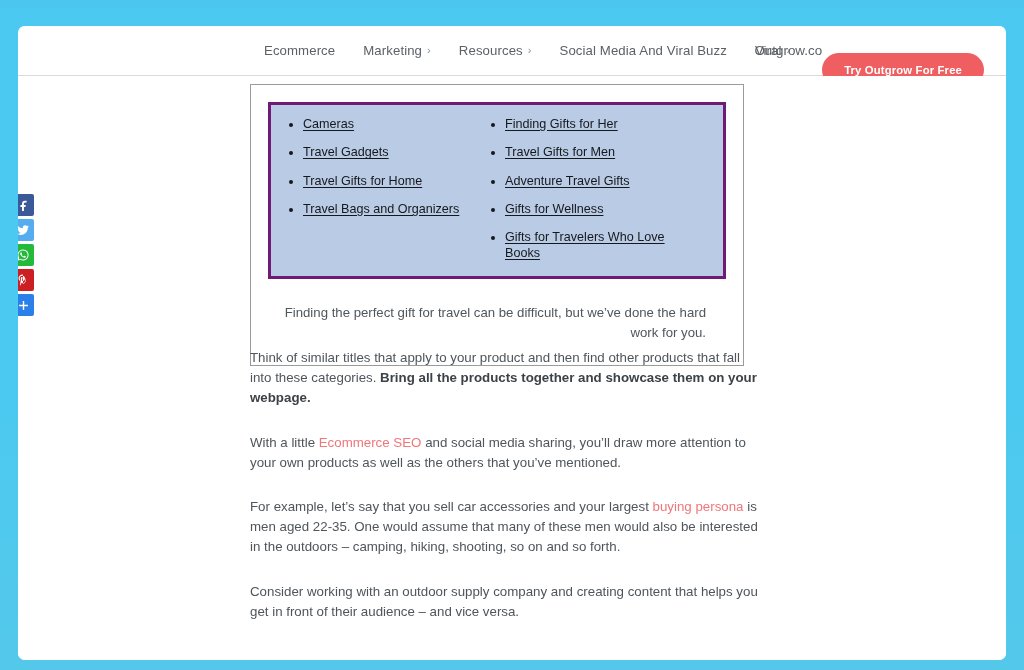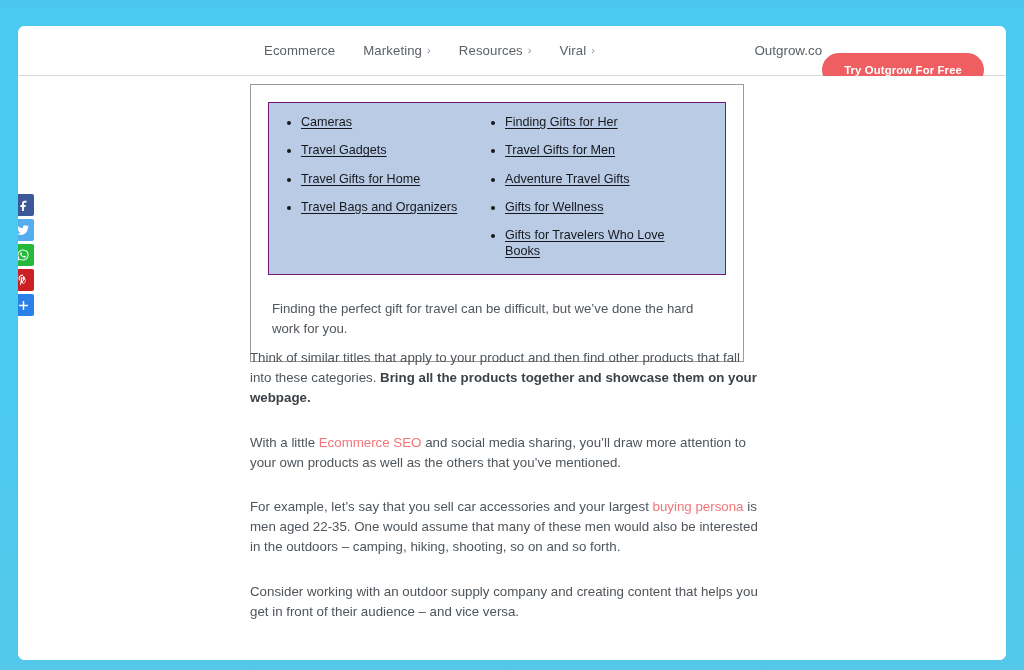--- a/index.html
+++ b/index.html
@@ -145,21 +145,21 @@
     position: absolute;
     left: 232px;
     top: 8px;
     width: 494px;
     box-sizing: border-box;
     border: 1px solid #9b9b9b;
     background: #fff;
     padding: 17px 17px 0 17px;
   }
   #figure-inner-box {
-    border: 1px solid #701a75;
+    border: 3px solid #701a75;
     background: #bacbe6;
     padding: 12px 32px 14px 16px;
     display: flex;
     gap: 0px;
     box-sizing: border-box;
   }
   .fig-col { flex: 1; }
   .fig-col ul {
     margin: 0;
     padding: 0 0 0 16px;
@@ -176,20 +176,21 @@
   .fig-col li a {
     color: #15181c;
     text-decoration: underline;
     text-underline-offset: 1.5px;
   }
   #figure-caption {
     font-size: 13.2px;
     color: #4f565c;
     line-height: 1.5;
     padding: 24px 20px 22px 4px;
+    text-align: right;
   }
 
   
   #body-copy {
     position: absolute;
     left: 232px;
     top: 272px;
     width: 512px;
   }
   .para {
@@ -223,20 +224,23 @@
         <div class="nav-item">
           <span>Marketing</span>
           <span class="chev">›</span>
         </div>
 
         <div class="nav-item">
           <span>Resources</span>
           <span class="chev">›</span>
         </div>
 
+        <div class="nav-item">
+          <span>Social Media And Viral Buzz</span>
+        </div>
 
         <div class="nav-item">
           <span>Viral</span>
           <span class="chev">›</span>
         </div>
 
       </nav>
 
       <div id="header-right">
         <div id="brand-link">Outgrow.co</div>

